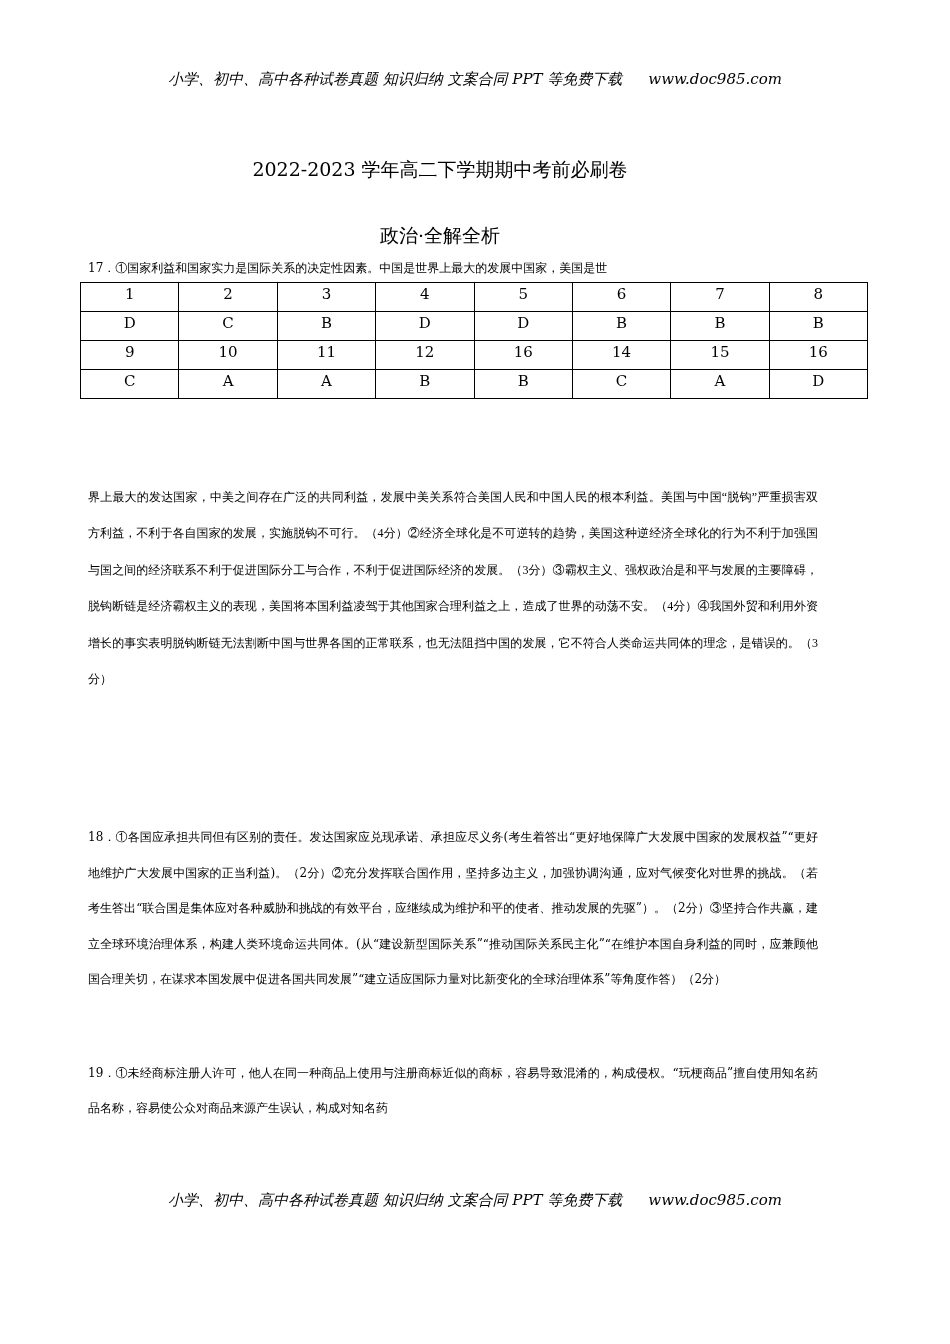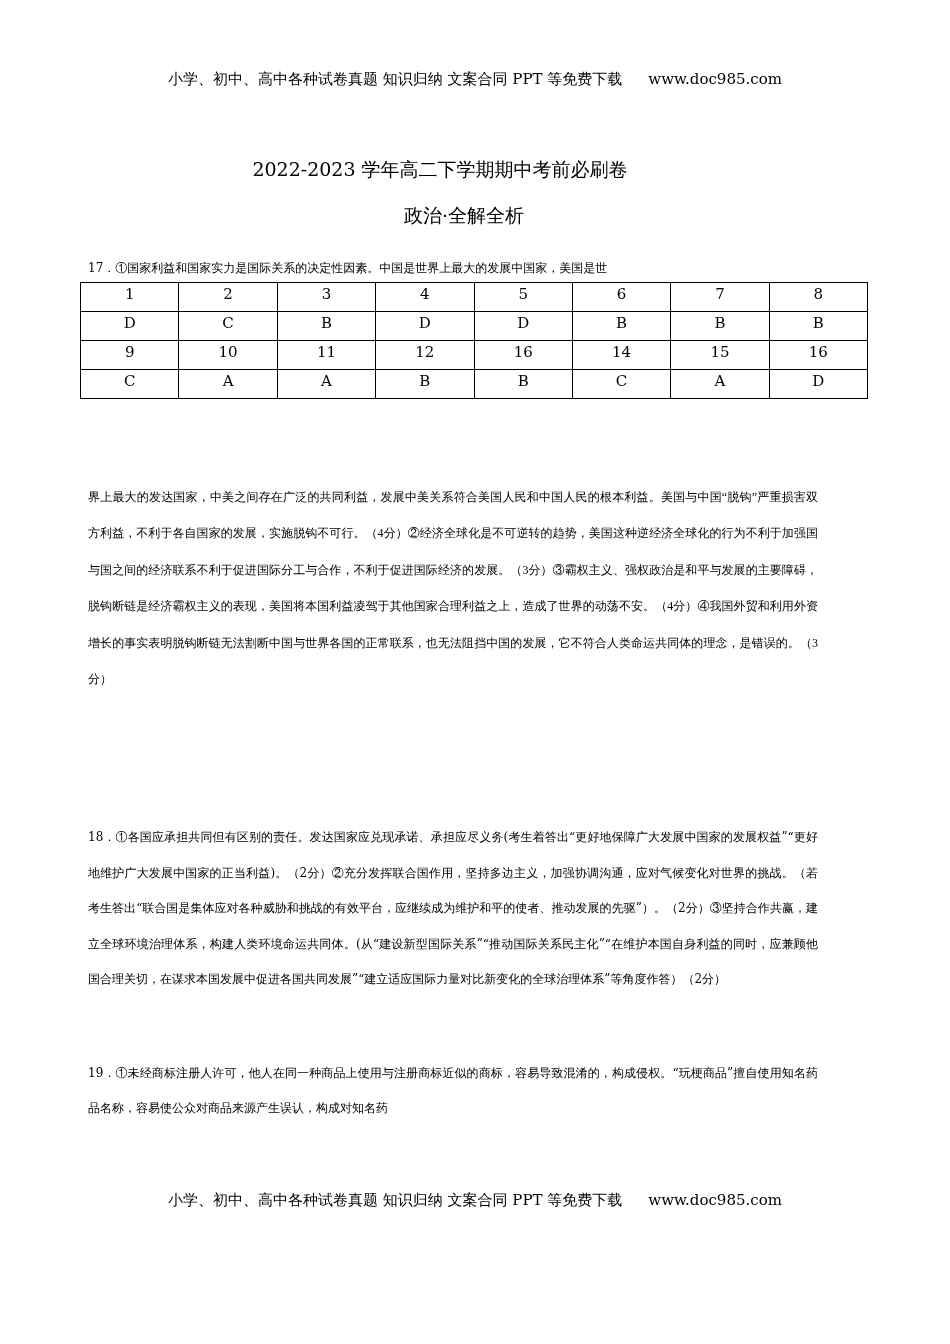--- a/index.html
+++ b/index.html
@@ -15,34 +15,35 @@
       font-family: "DejaVu Serif", "Liberation Serif", serif;
       color: #000;
     }
     .page-header, .page-footer {
       position: absolute;
       left: 0;
       width: 950px;
       text-align: center;
       font-size: 15px;
       letter-spacing: 0px;
+      font-style: italic;
     }
     .page-header { top: 70px; }
     .page-footer { top: 1191px; }
     .page-header .sep, .page-footer .sep { display: inline-block; width: 26px; }
 
     .title {
       position: absolute;
       left: 0;
       width: 880px;
       text-align: center;
       font-size: 19px;
     }
     .title.main { top: 157px; }
-    .title.sub { top: 203px; padding-left: 24px; }
+    .title.sub { top: 223px; }
 
     .body-text {
       position: absolute;
       left: 88px;
       width: 730px;
       font-size: 12px;
       line-height: 30px;
       text-align: justify;
     }
     .q17-first { top: 256px; line-height: 24px; }

